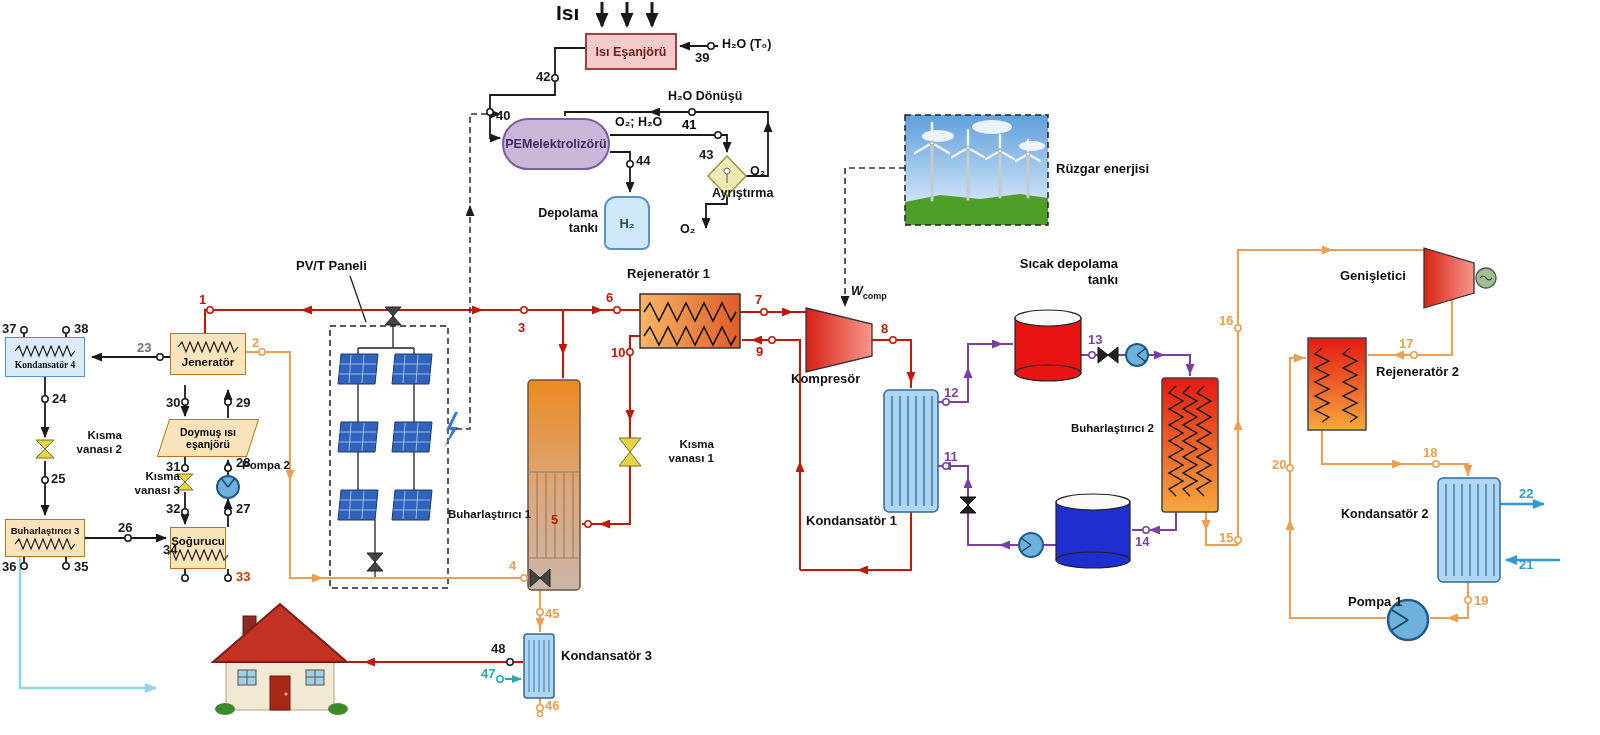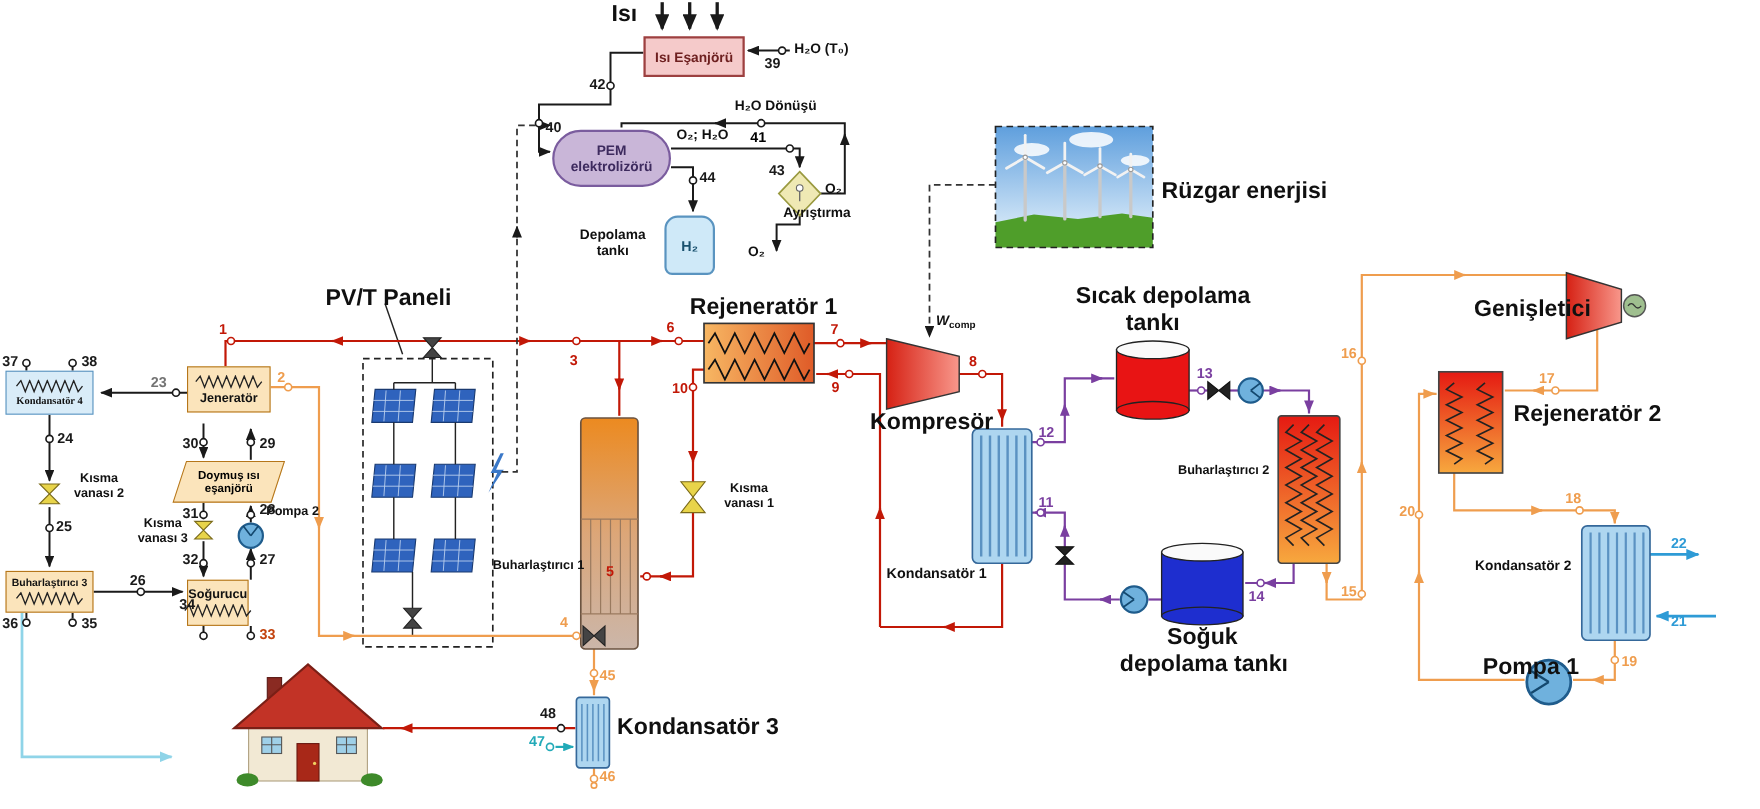--- a/index.html
+++ b/index.html
@@ -1,28 +1,28 @@
 <!DOCTYPE html>
 <html><head>
 <meta charset="utf-8">
 <style>
   html,body{margin:0;padding:0;background:#fff;}
   #stage{position:relative;width:1600px;height:735px;background:#fff;overflow:hidden;
          font-family:"Liberation Sans", sans-serif;}
   #pipes{position:absolute;left:0;top:0;}
   .lbl{position:absolute;font-weight:bold;color:#101010;white-space:nowrap;line-height:1.2;}
-  .s21{font-size:21px}.s15{font-size:21px}.s13{font-size:13px}.s12{font-size:12.5px}
+  .s21{font-size:21px}.s15{font-size:13px}.s13{font-size:13px}.s12{font-size:12.5px}
   .s11{font-size:11.5px}.s10{font-size:10.5px}.s9{font-size:9.5px}
-  .ctr{text-align:center}.rgt{text-align:right}
+  .ctr{text-align:right}.rgt{text-align:right}
   .snum{position:absolute;font-size:13px;font-weight:bold;white-space:nowrap;}
   .eqbox{position:absolute;display:flex;flex-direction:column;align-items:center;justify-content:center;
          gap:2px;border:1.6px solid #b5761a;background:#fbe4bb;box-sizing:border-box;font-weight:bold;color:#111;}
   .eqbox.blue{border-color:#5a94c0;background:#d9ecf8;font-family:Liberation Serif, serif;}
   .pem{position:absolute;background:#c9b6d8;border:2px solid #7a5c9e;border-radius:26px;display:flex;
-       flex-direction:column;align-items:center;justify-content:center;font-weight:bold;font-size:12.5px;
+       flex-direction:row;align-items:center;justify-content:center;font-weight:bold;font-size:12.5px;
        color:#3d2a5e;box-sizing:border-box;line-height:1.15;}
   .hxbox{position:absolute;background:#f5caca;border:2px solid #9c4040;display:flex;align-items:center;
        justify-content:center;font-weight:bold;font-size:12.5px;color:#6e2020;box-sizing:border-box;}
   .h2tank{position:absolute;background:#cfe9f8;border:2px solid #5a94c0;border-radius:12px 12px 7px 7px;
        display:flex;align-items:center;justify-content:center;font-weight:bold;font-size:13px;color:#19516e;box-sizing:border-box;}
   .parabox{position:absolute;}
   .parabg{position:absolute;inset:0;background:#fbe4bb;border:1.6px solid #b5761a;transform:skewX(-18deg);}
   .ptxt{position:absolute;inset:0;display:flex;flex-direction:column;align-items:center;justify-content:center;
        font-weight:bold;line-height:1.15;}
 </style>
@@ -527,24 +527,20 @@
 <div class="lbl s15" style="left:791px;top:371px">Kompresör</div>
 <div class="lbl" style="left:851px;top:284px;font-size:12.5px"><i>W</i><sub style="font-size:9px">comp</sub></div>
 <div class="lbl s13" style="left:806px;top:513px">Kondansatör 1</div>
 <div class="lbl s15" style="left:561px;top:648px">Kondansatör 3</div>
 
 <div class="lbl s15 ctr" style="left:978px;top:256px;width:140px">
   <span>Sıcak depolama</span><br>
   <span>tankı</span>
 </div>
 <div class="lbl s11 rgt" style="left:1036px;top:422px;width:118px">Buharlaştırıcı 2</div>
-<div class="lbl s15 ctr" style="left:1018px;top:566px;width:150px">
-  <span>Soğuk</span><br>
-  <span>depolama tankı</span>
-</div>
 <div class="lbl s15" style="left:1340px;top:268px">Genişletici</div>
 <div class="lbl s15" style="left:1376px;top:364px">Rejeneratör 2</div>
 <div class="lbl s12" style="left:1341px;top:507px">Kondansatör 2</div>
 <div class="lbl s15" style="left:1348px;top:594px">Pompa 1</div>
 
 <span class="snum" style="left: 199px; top: 292px; color: rgb(194, 24, 7);">1</span>
     <span class="snum" style="left: 252px; top: 335px; color: rgb(239, 157, 78);">2</span>
     <span class="snum" style="left: 518px; top: 320px; color: rgb(194, 24, 7);">3</span>
     <span class="snum" style="left: 509px; top: 558px; color: rgb(239, 157, 78);">4</span>
     <span class="snum" style="left: 551px; top: 512px; color: rgb(194, 24, 7);">5</span>

